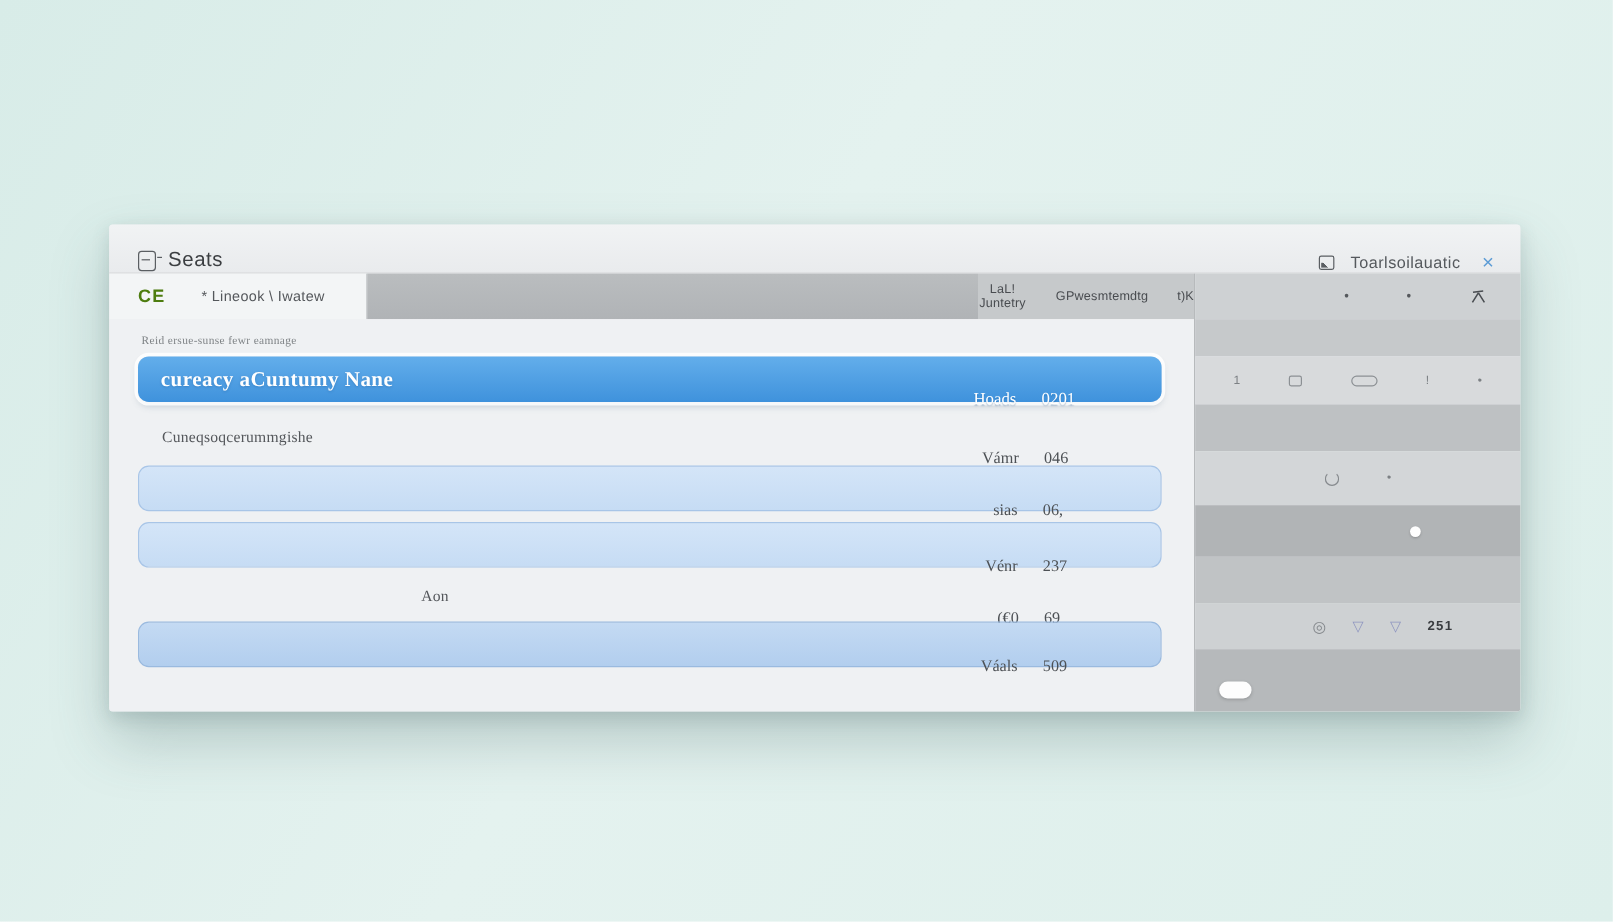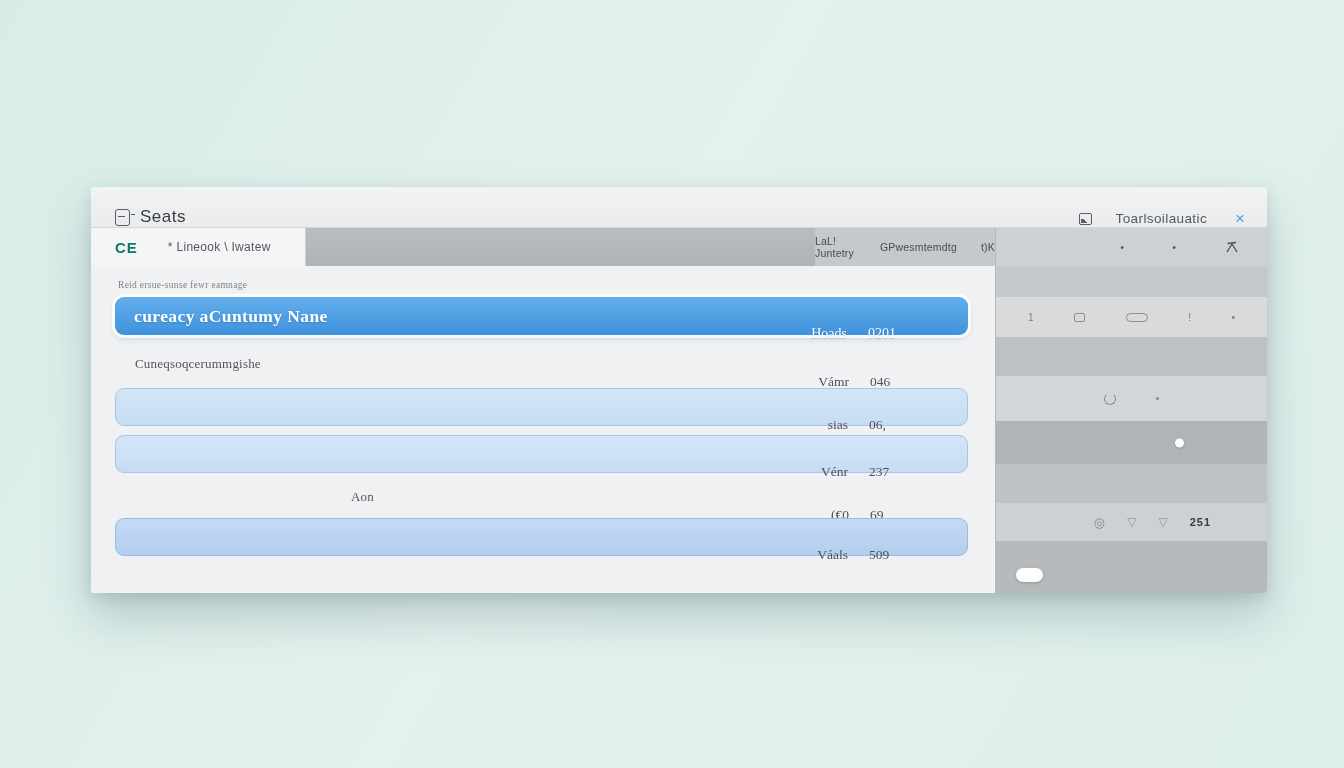--- a/index.html
+++ b/index.html
@@ -23,45 +23,45 @@
   }
   .title-group { display:flex; align-items:center; gap:10px; padding-left:24px; }
   .title { font-size:17px; color:#3b3e41; letter-spacing:.5px; }
   .tag-icon { width:15px; height:17px; border:1.6px solid #5a5e62; border-radius:3px;
     position:relative; }
   .tag-icon::after { content:""; position:absolute; left:2px; top:6px; width:7px; height:0;
     border-top:1.6px solid #5a5e62; }
   .tag-icon::before { content:""; position:absolute; right:-6px; top:4px; width:4px; height:0;
     border-top:1.6px solid #5a5e62; }
   .header-spacer { flex:1; }
-  .tools-group { display:flex; align-items:center; gap:24px; margin-right:18px; }
+  .tools-group { display:flex; align-items:center; gap:14px; margin-right:18px; }
   .panel-icon { width:13px; height:12px; border:1.3px solid #5a5e62; border-radius:2px; position:relative; }
   .panel-icon::after { content:""; position:absolute; left:1px; bottom:1px; width:8px; height:4px;
     background:linear-gradient(45deg,#5a5e62 50%,transparent 50%); }
   .tools-label { font-size:13.5px; color:#55595d; letter-spacing:.4px; }
   .close-x { font-size:17px; color:#5b9bd5; cursor:pointer; padding:0 4px; line-height:1; }
   .choose-btn {
     width:101px; height:41px; border:none; cursor:pointer;
     background:linear-gradient(#a4a9ad,#979ca0);
     color:#f4f5f6; font-size:15px; font-family:inherit; letter-spacing:.5px;
     text-shadow:0 1px 1px rgba(0,0,0,.18); border-left:1px solid #8d9296;
   }
   
   .body-row { flex:1; display:flex; min-height:0; }
   .main-col { width:904px; display:flex; flex-direction:column; }
   .side-col { width:272px; display:flex; flex-direction:column; border-left:1px solid #b7babc; }
   
   .toolbar { height:38px; display:flex; flex:0 0 auto; }
   .toolbar-tab { width:215px; background:#f3f5f6; border-right:1px solid #cdd0d2;
     display:flex; align-items:center; gap:30px; padding-left:24px; cursor:pointer; }
-  .tab-glyph { font-size:15px; color:#0f766e; letter-spacing:1px; font-weight:bold; }
+  .tab-glyph { font-size:15px; color:#4d7c0f; letter-spacing:1px; font-weight:bold; }
   .tab-label { font-size:12px; color:#54575b; letter-spacing:.3px; }
   .toolbar-mid { flex:1; background:linear-gradient(#babdbf,#b0b3b6); }
   .toolbar-right { width:180px; background:#c6c9cb; display:flex; align-items:center;
-    justify-content:center; gap:24px; }
+    justify-content:center; gap:24px;text-align:center; }
   .toolbar-right span { font-size:10.5px; color:#494c50; letter-spacing:.2px; }
   .ok-label { cursor:pointer; }
   
   .content { flex:1; padding:12px 27px 0 24px; background:#eff1f3;font-family:Liberation Serif, serif; }
   .caption { font-size:9.5px; color:#7f8386; letter-spacing:.3px; margin:2px 0 7px 3px; }
   .bar { height:38px; border-radius:9px; position:relative; }
   .bar.primary {
     background:linear-gradient(#63aeeb,#3f92dc);
     box-shadow:0 0 0 3px rgba(255,255,255,.85), 0 3px 6px rgba(90,115,140,.3);
     margin-bottom:15px; cursor:pointer;

